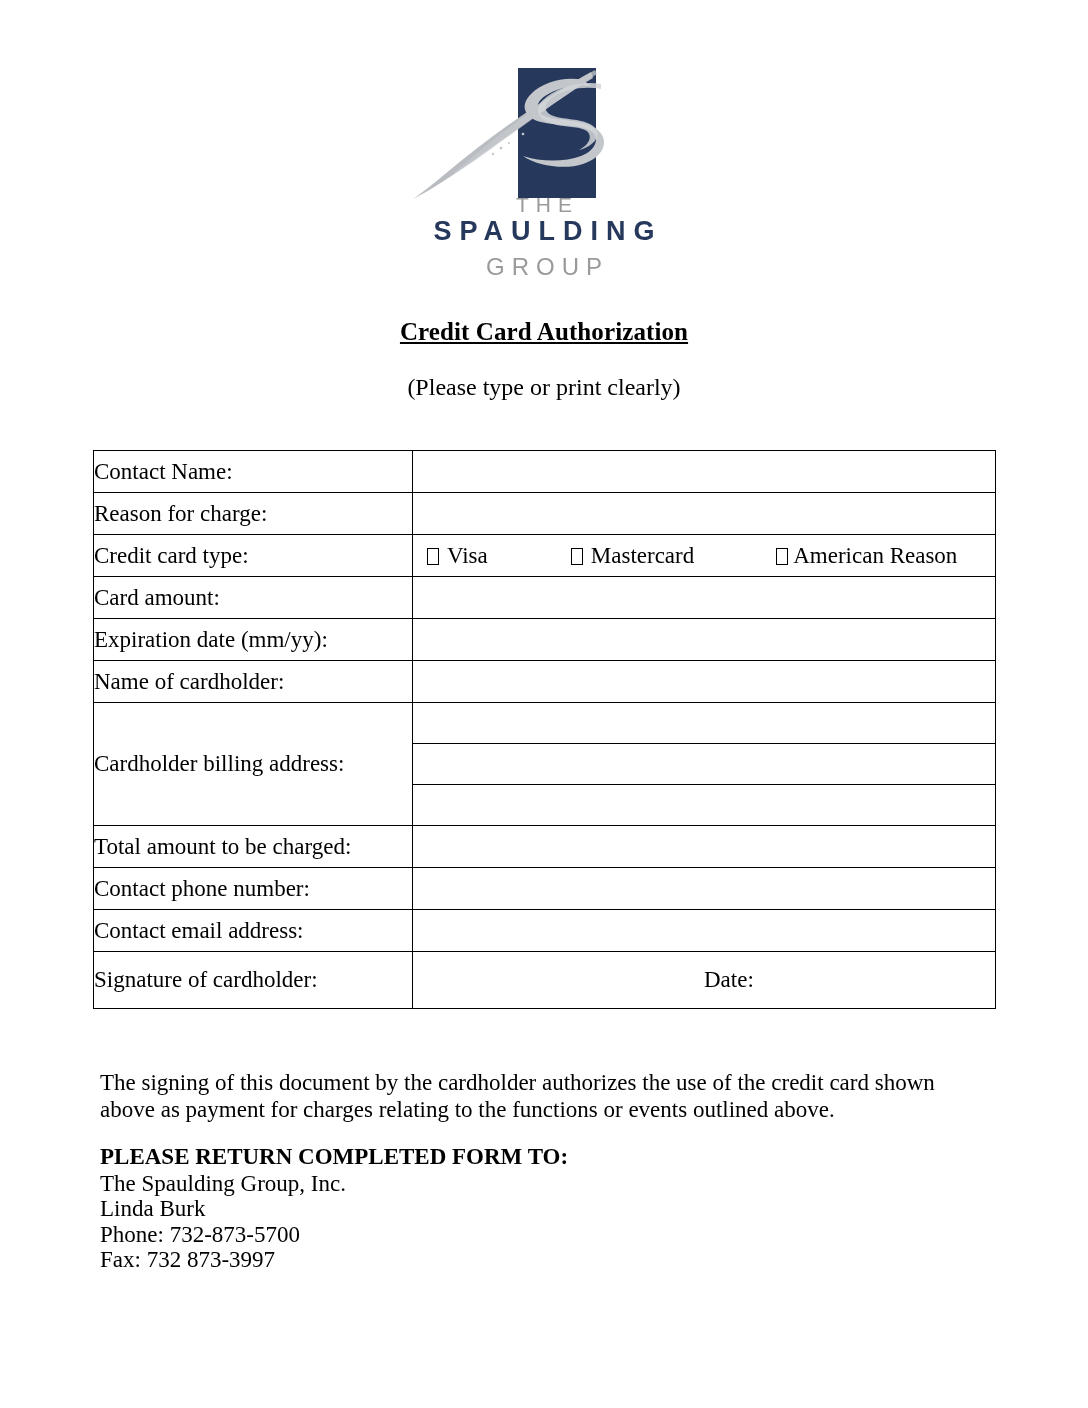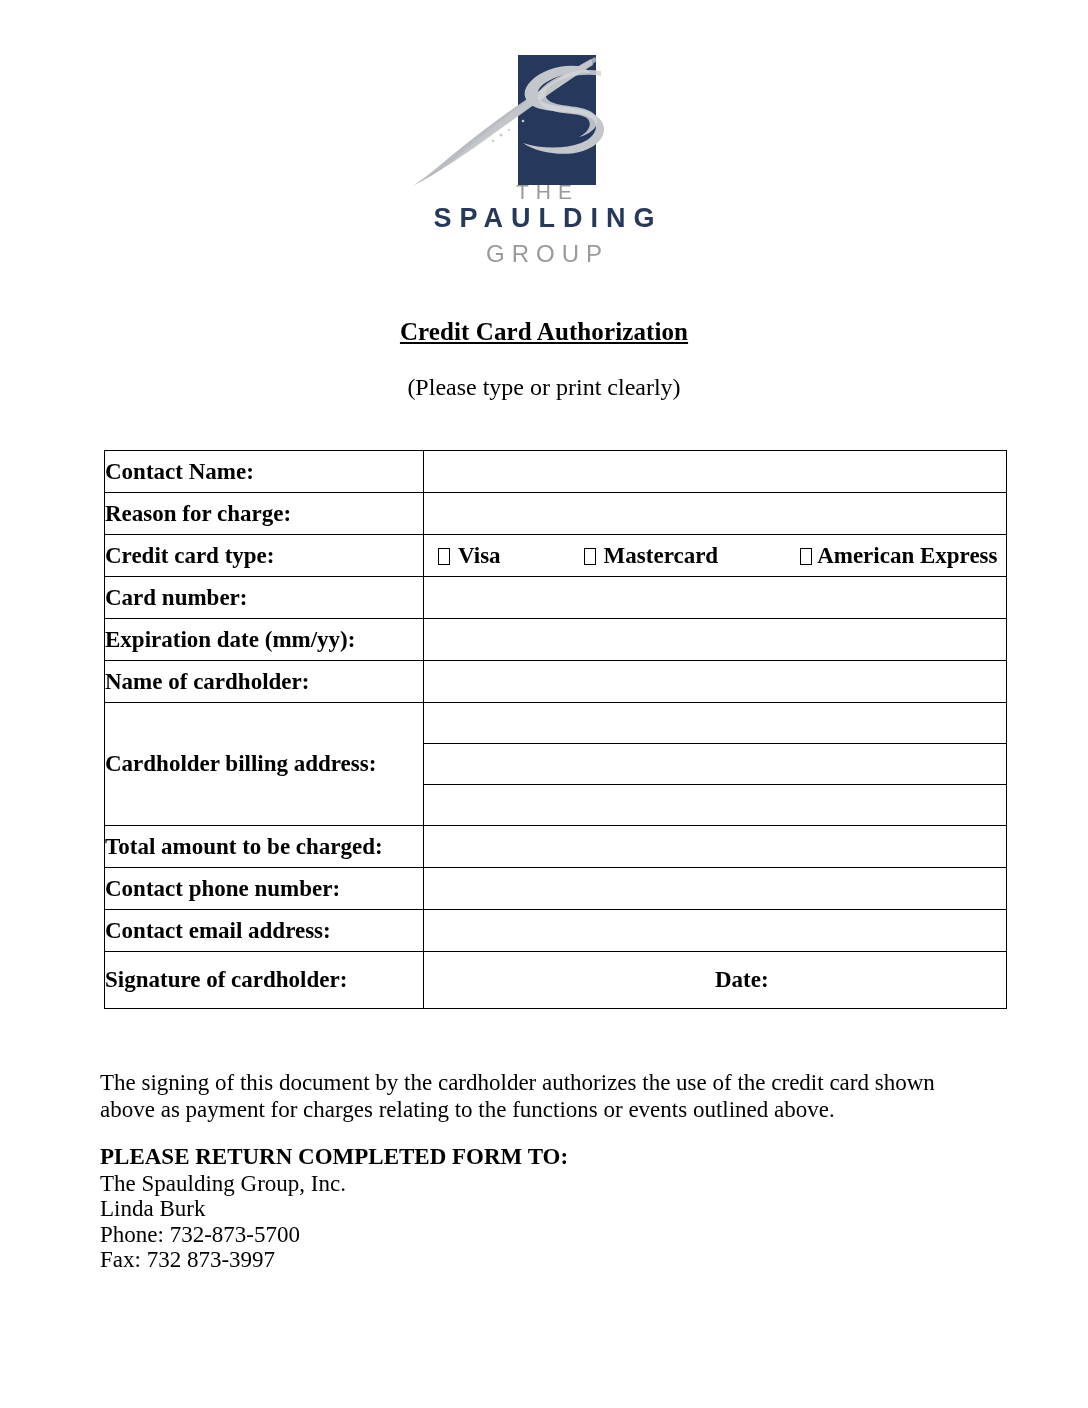--- a/index.html
+++ b/index.html
@@ -13,21 +13,21 @@
     position: relative;
     font-family: "Liberation Serif", "DejaVu Serif", serif;
     color: #000000;
     overflow: hidden;
   }
 
   
   #logo-block {
     position: absolute;
     left: 0;
-    top: 53px;
+    top: 66px;
     width: 1088px;
     height: 215px;
   }
   #logo-art {
     position: absolute;
     left: 405px;
     top: 0;
     width: 280px;
     height: 150px;
   }
@@ -82,26 +82,25 @@
     left: 0;
     top: 374px;
     width: 1088px;
     text-align: center;
     font-size: 24px;
   }
 
   
   #form-table {
     position: absolute;
-    left: 104px;
+    left: 93px;
     top: 450px;
     width: 900px;
     border-collapse: collapse;
     table-layout: fixed;
-    font-weight: bold;
   }
   #form-table td {
     border: 1.6px solid #000000;
     padding: 0;
     vertical-align: middle;
     font-size: 23px;
   }
   td.label-cell {
     width: 318px;
     padding: 0 0 0 9px;
@@ -250,27 +249,27 @@
           <span class="cb-opt" id="opt-visa">
             <span class="cb-box"></span>
             <span>Visa</span>
           </span>
           <span class="cb-opt" id="opt-mc">
             <span class="cb-box"></span>
             <span>Mastercard</span>
           </span>
           <span class="cb-opt" id="opt-amex">
             <span class="cb-box"></span>
-            <span>American Express</span>
+            <span>American Reason</span>
           </span>
         </div>
       </td>
     </tr>
     <tr>
-      <td class="label-cell">Card number:</td>
+      <td class="label-cell">Card amount:</td>
       <td class="value-cell"></td>
     </tr>
     <tr>
       <td class="label-cell">Expiration date (mm/yy):</td>
       <td class="value-cell"></td>
     </tr>
     <tr>
       <td class="label-cell">Name of cardholder:</td>
       <td class="value-cell"></td>
     </tr>

